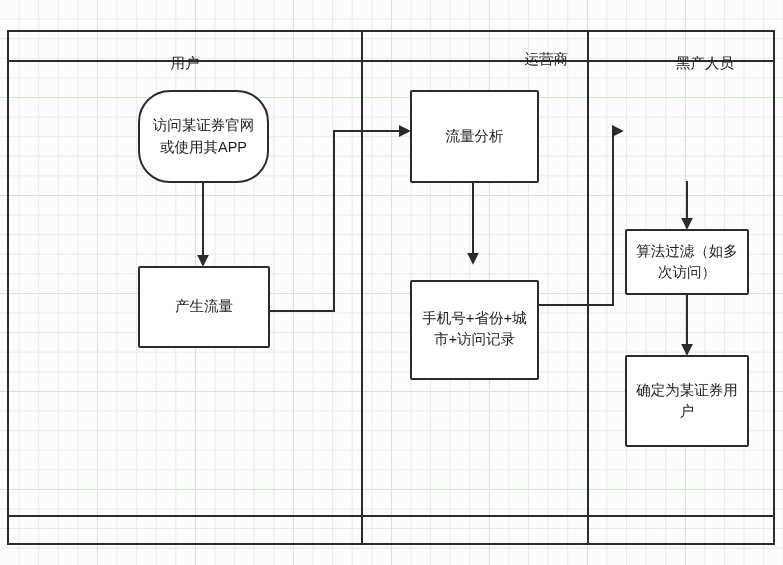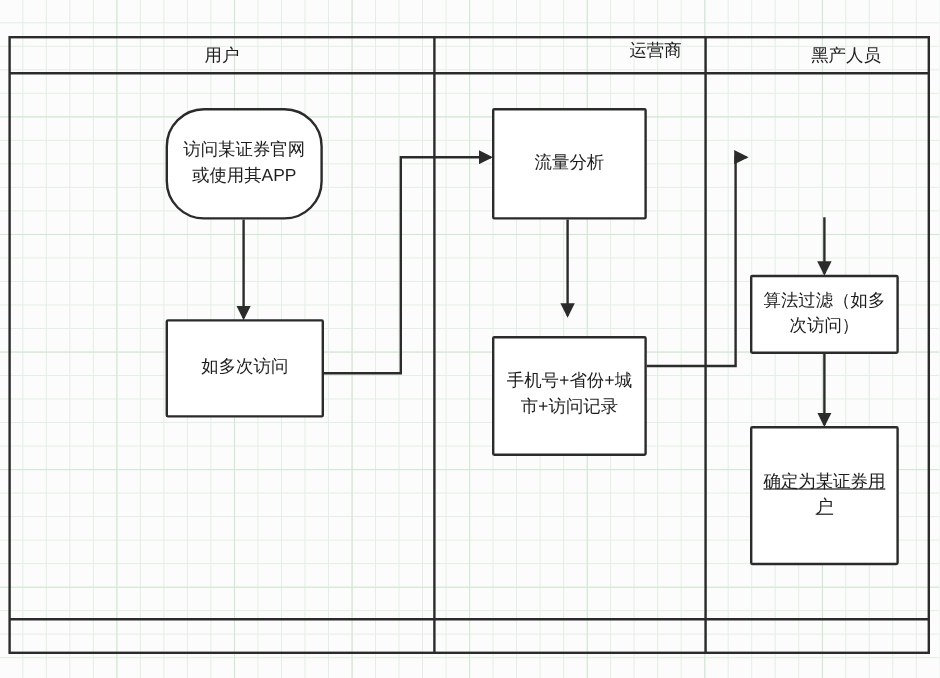--- a/index.html
+++ b/index.html
@@ -54,20 +54,21 @@
     line-height: 1.45;
     padding: 4px 6px;
     white-space: pre-line;
   }
   .lane-title {
     position: absolute;
     text-align: center;
     color: #1c1c1c;
     font-size: 14.5px;
     line-height: 1.3;
+    margin-top: 16px;
   }
 </style>
 </head>
 <body>
 
 <div id="canvas">
   <div class="grid-major"></div>
 
   <svg class="diagram" viewBox="0 0 783 565">
     <defs>
@@ -103,23 +104,23 @@
       <path d="M 687 295 L 687 354" fill="none" stroke="#2b2b2b" stroke-width="2" marker-end="url(#arrow)"></path>
     </g>
   </svg>
 
   <div class="lane-title" style="left:8px; top:38px; width:354px;">用户</div>
   <div class="lane-title" style="left:362px; top:34px; width:206px;text-align:right;">运营商</div>
   <div class="lane-title" style="left:612px; top:38px; width:186px;">黑产人员</div>
 
   <div class="node" style="left:138px; top:90px; width:131px; height:93px;border-radius:32px;">访问某证券官网或使用其APP</div>
 
-  <div class="node" style="left:138px; top:266px; width:132px; height:82px;">如多次访问</div>
+  <div class="node" style="left:138px; top:266px; width:132px; height:82px;">产生流量</div>
 
   <div class="node" style="left:410px; top:90px; width:129px; height:93px;">流量分析</div>
 
   <div class="node" style="left:410px; top:280px; width:129px; height:100px;font-family:Liberation Mono, monospace;">手机号+省份+城市+访问记录</div>
 
 
   <div class="node" style="left:625px; top:229px; width:124px; height:66px;">算法过滤（如多次访问）</div>
 
-  <div class="node" style="left:625px; top:355px; width:124px; height:116px;text-decoration:underline;">确定为某证券用户</div>
+  <div class="node" style="left:625px; top:355px; width:124px; height:92px;">确定为某证券用户</div>
 </div>
 
 </body></html>

